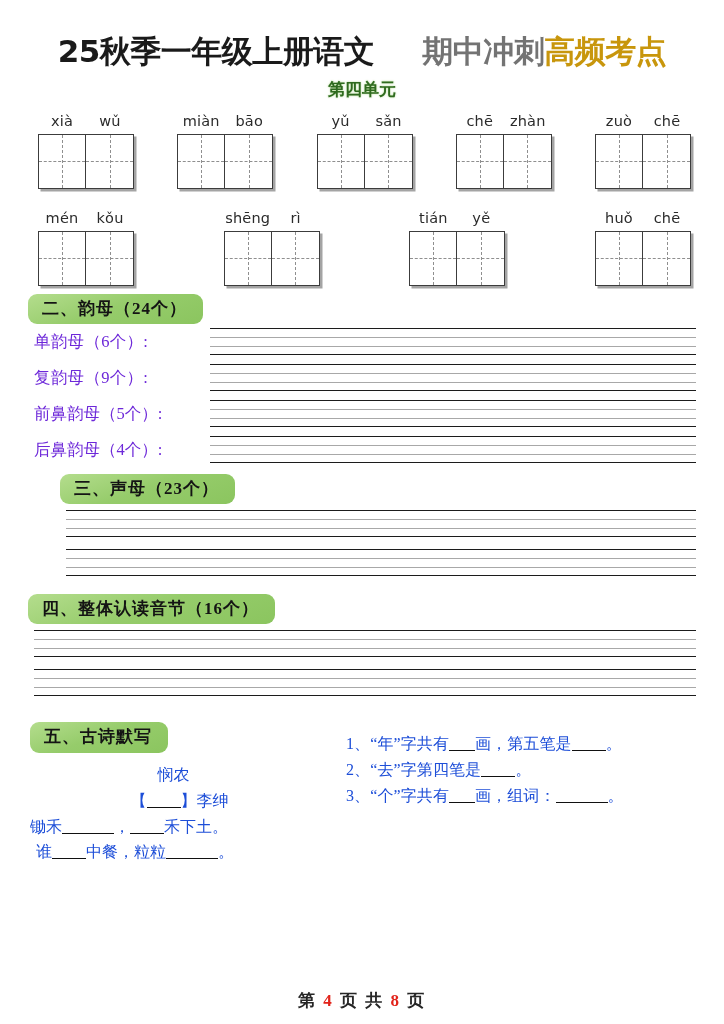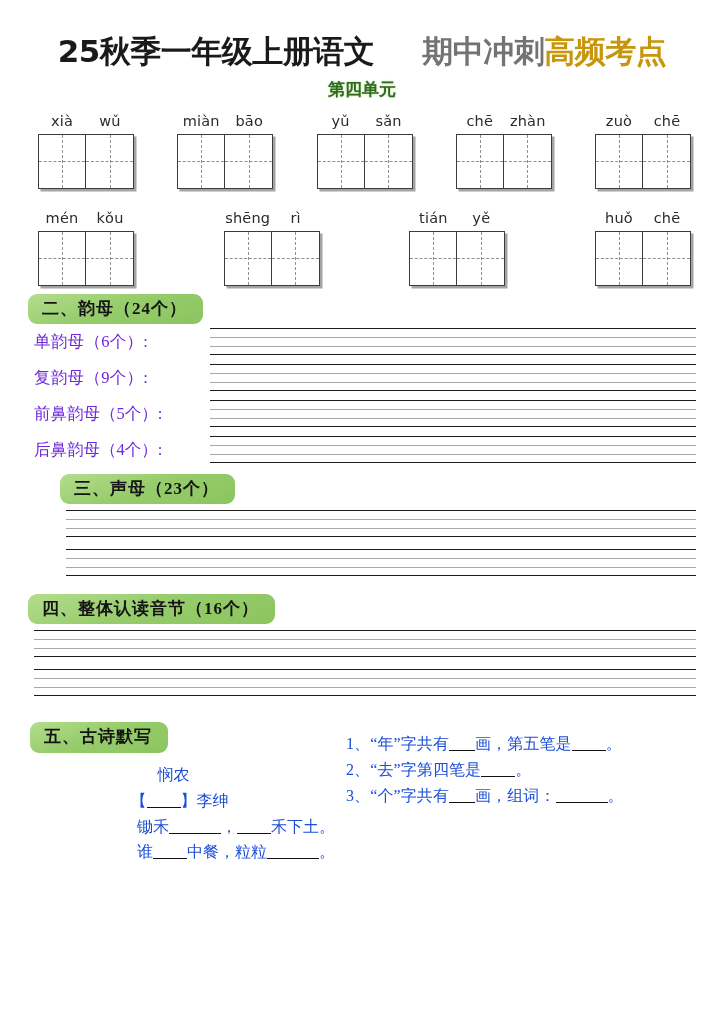--- a/index.html
+++ b/index.html
@@ -186,21 +186,21 @@
   .col-body {
     margin-top: 9px;
     font-family: "Liberation Serif", "DejaVu Serif", serif;
     font-size: 16px;
     line-height: 1.62;
     color: #1d4ed8;
   }
   .poem-line { white-space: nowrap; }
   .poem-title { text-align: center; padding-right: 18px; }
   .poem-author { text-align: center; padding-right: 6px; }
-  .poem-verse { text-align: right; }
+  .poem-verse { text-align: left; }
   .poem-verse.v2 { padding-left: 6px; }
 
   .q-line {
     white-space: nowrap;
     letter-spacing: 0.1px;
   }
 
   .blank {
     display: inline-block;
     border-bottom: 1.4px solid #111;
@@ -460,14 +460,21 @@
         <div class="q-line">
           <span>2、“去”字第四笔是</span><span class="blank b4"></span><span>。</span>
         </div>
         <div class="q-line">
           <span>3、“个”字共有</span><span class="blank b3"></span><span>画，组词：</span><span class="blank b6"></span><span>。</span>
         </div>
       </div>
     </div>
   </div>
 
+  <div class="footer">
+    <span>第</span>
+    <span class="pg">4</span>
+    <span>页 共</span>
+    <span class="pg">8</span>
+    <span>页</span>
+  </div>
 
 </div>
 
 </body></html>

